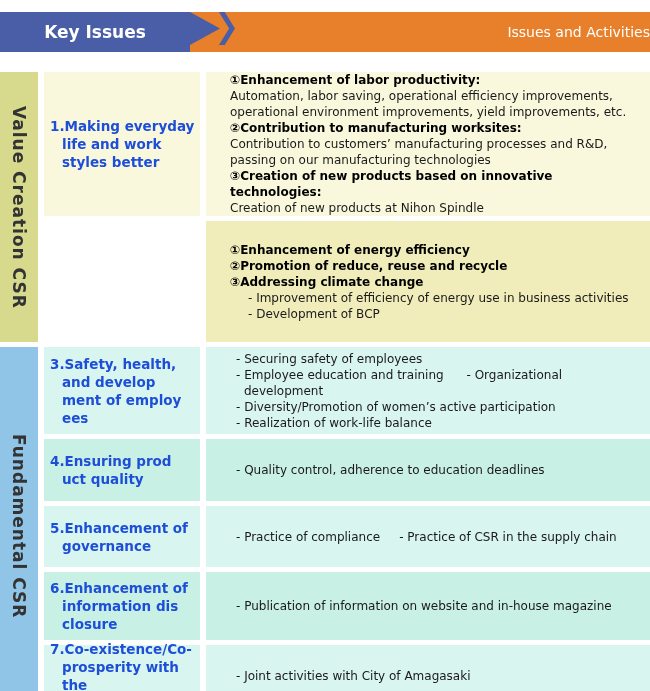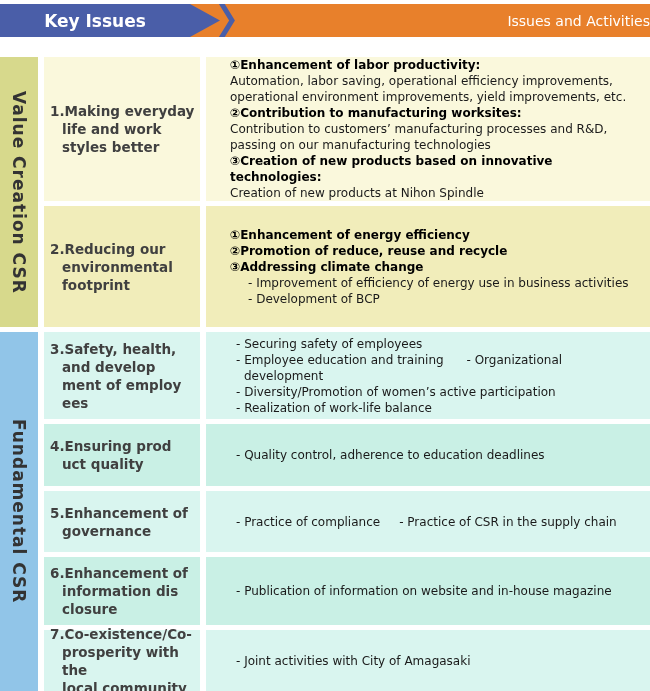--- a/index.html
+++ b/index.html
@@ -1,20 +1,20 @@
 <!DOCTYPE html>
 <html><head>
 <meta charset="utf-8">
 <style>
   html,body{margin:0;padding:0;background:#fff;}
   body{width:650px;height:691px;overflow:hidden;font-family:"DejaVu Sans",sans-serif;}
   .page{position:relative;width:650px;height:691px;background:#fff;}
 
   
-  .header{display:flex;height:33px;margin-top:4px;width:650px;}
+  .header{display:flex;height:40px;margin-top:12px;width:650px;}
   .header-left{width:190px;display:flex;align-items:center;justify-content:center;
     color:#fff;font-weight:bold;font-size:17px;}
   .header-right{position:relative;flex:1;display:flex;align-items:center;justify-content:flex-end;
     color:#fff;font-weight:normal;font-size:14px;}
   .header-arrow{position:absolute;left:0;top:0;width:56px;height:33px;}
 
   
   .table{display:grid;margin-top:20px;width:650px;
     grid-template-columns:38px 156px 1fr;
     grid-template-rows:144px 121px 87px 62px 61px 68px 61px;
@@ -22,21 +22,21 @@
   .gr1{grid-row:1}.gr2{grid-row:2}.gr3{grid-row:3}.gr4{grid-row:4}
   .gr5{grid-row:5}.gr6{grid-row:6}.gr7{grid-row:7}
 
   .band{grid-column:1;display:flex;align-items:center;justify-content:center;}
   .band-value{grid-row:1/3;}
   .band-fund{grid-row:3/8;}
   .band-label{writing-mode:vertical-rl;text-orientation:mixed;
     font-weight:bold;font-size:17px;color:#333;letter-spacing:1px;white-space:nowrap;}
 
   .issue{grid-column:2;display:flex;flex-direction:column;justify-content:center;
-    font-weight:bold;font-size:13.5px;line-height:18px;color:#404040;
+    font-weight:bold;font-size:13.5px;line-height:18px;color:#1d4ed8;
     padding:2px 2px 2px 18px;text-indent:-12px;white-space:pre-line;box-sizing:border-box;}
   .activity{grid-column:3;display:flex;flex-direction:column;justify-content:center;
     font-size:12px;line-height:16px;color:#1a1a1a;
     padding:6px 8px 6px 24px;box-sizing:border-box;}
   .line{white-space:pre-wrap;}
   .line.bold{font-weight:bold;color:#000;}
   .line.bullet{padding-left:14px;text-indent:-8px;}
   .line.bullet-indent{padding-left:30px;text-indent:-12px;}
 </style>
 </head>
@@ -71,23 +71,20 @@
 styles better</div>
     <div class="activity gr1" style="background: rgb(250, 248, 220);">
       <div class="line bold">①Enhancement of labor productivity:</div>
       <div class="line">Automation, labor saving, operational efficiency improvements, operational environment improvements, yield improvements, etc.</div>
       <div class="line bold">②Contribution to manufacturing worksites:</div>
       <div class="line">Contribution to customers’ manufacturing processes and R&amp;D, passing on our manufacturing technologies</div>
       <div class="line bold">③Creation of new products based on innovative technologies:</div>
       <div class="line">Creation of new products at Nihon Spindle</div>
     </div>
 
-    <div class="issue gr2" style="background: rgb(241, 237, 186);">2.Reducing our
-environmental
-footprint</div>
     <div class="activity gr2" style="background: rgb(241, 237, 186);">
       <div class="line bold">①Enhancement of energy efficiency</div>
       <div class="line bold">②Promotion of reduce, reuse and recycle</div>
       <div class="line bold">③Addressing climate change</div>
       <div class="line bullet-indent">- Improvement of efficiency of energy use in business activities</div>
       <div class="line bullet-indent">- Development of BCP</div>
     </div>
 
     <div class="issue gr3" style="background: rgb(217, 245, 239);">3.Safety, health,
 and develop

